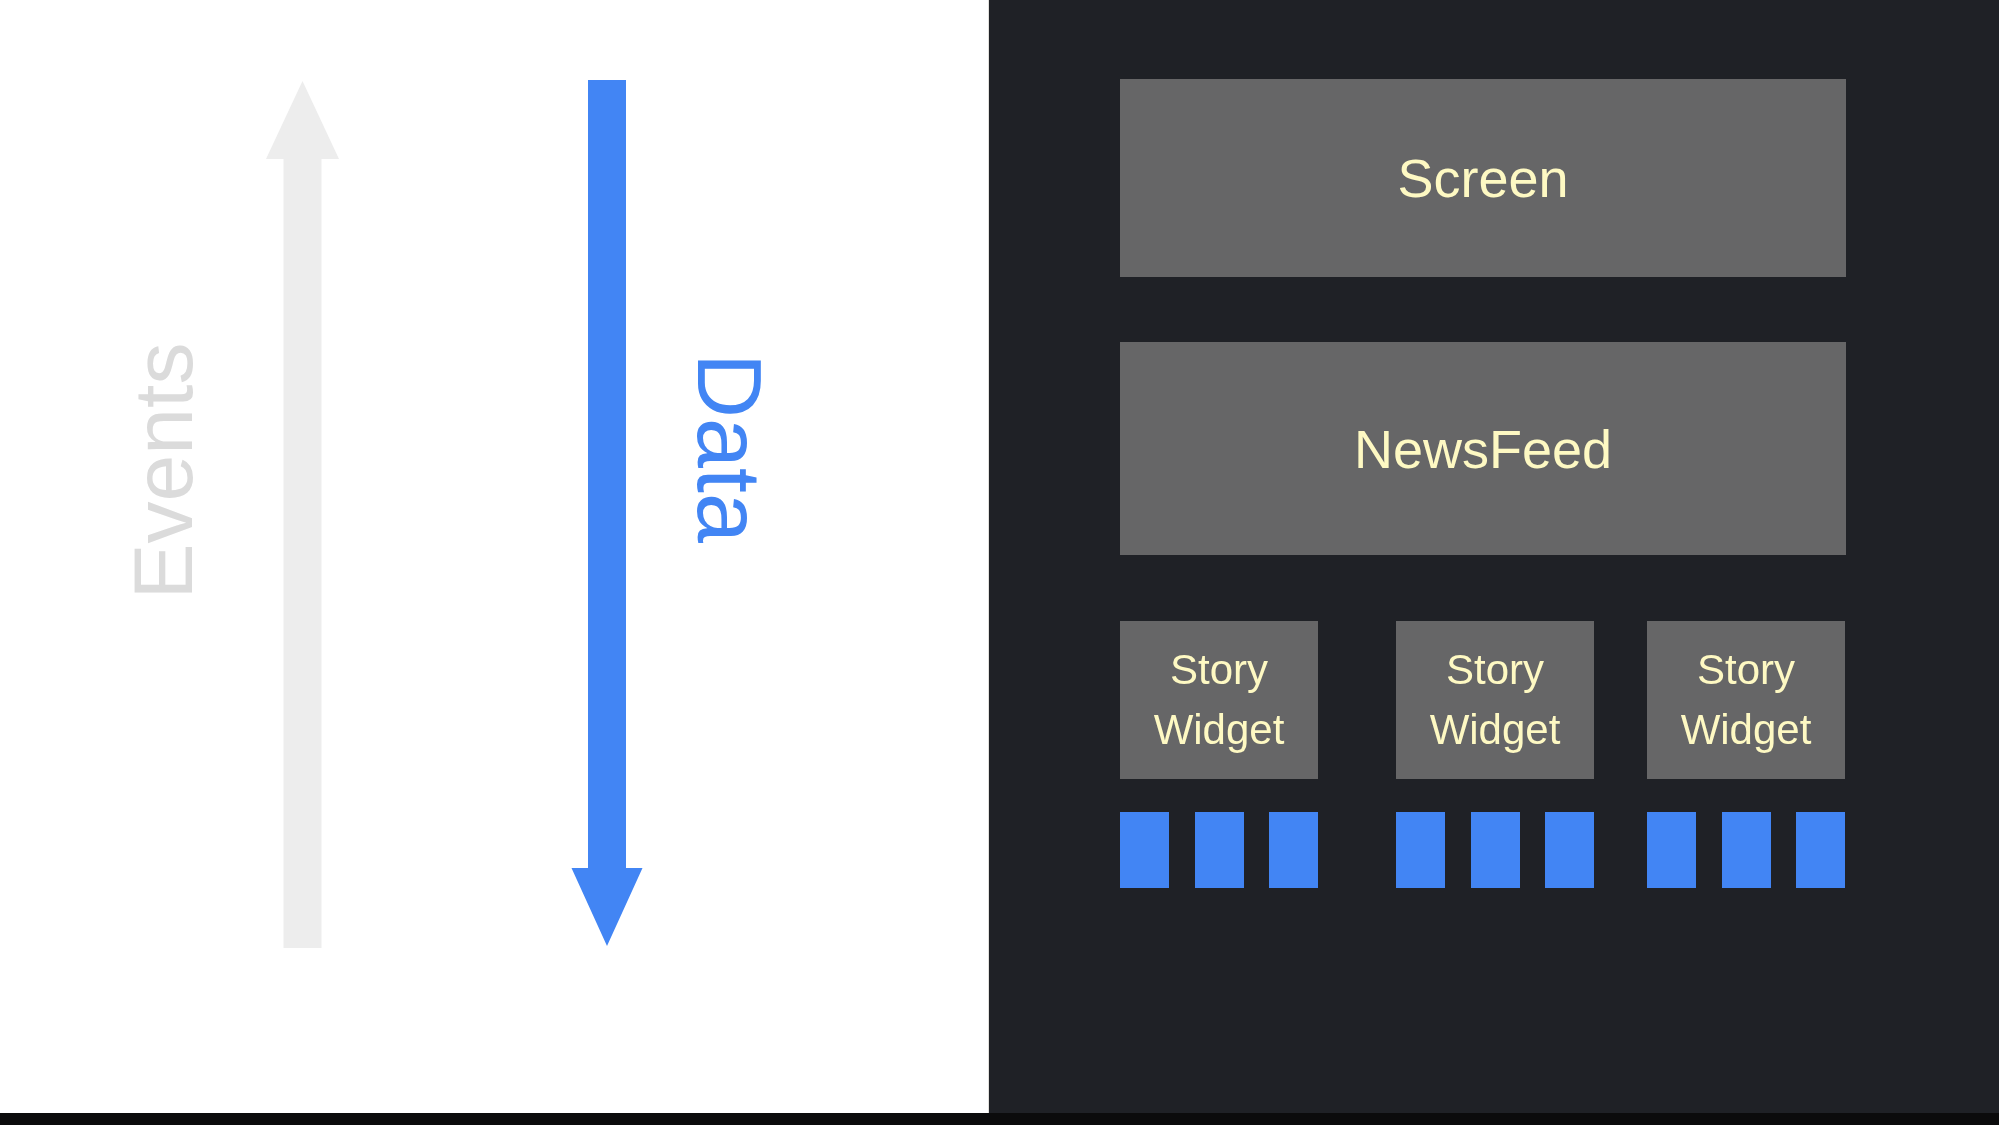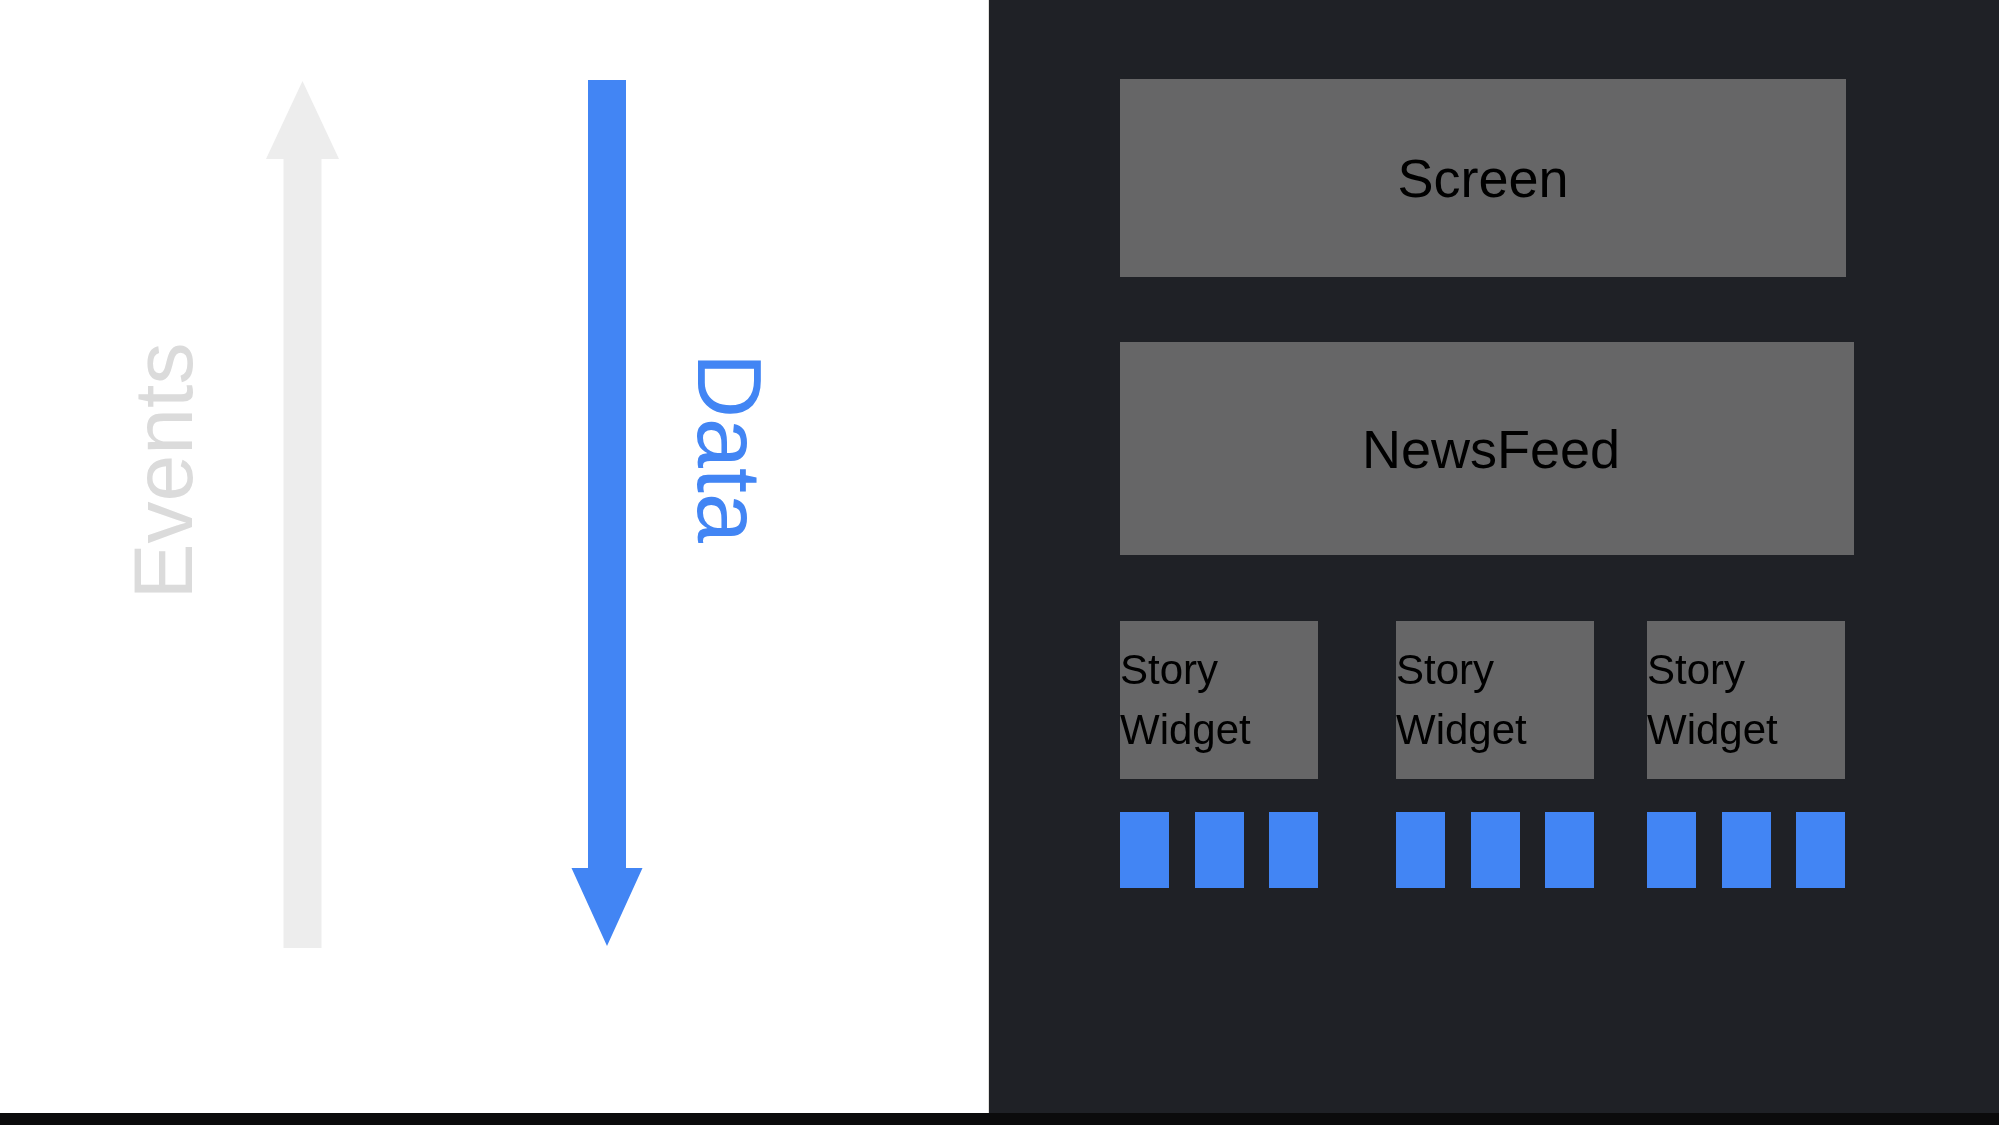--- a/index.html
+++ b/index.html
@@ -54,28 +54,28 @@
     position: absolute;
     left: 988px; top: 0;
     width: 2px; height: 1113px;
     background: #c8c6c0;
     opacity: 0.55;
   }
 
   .box {
     position: absolute;
     background: var(--widget-box-gray, #666667);
-    color: #000000;
+    color: #fef9c3;
     display: flex;
     align-items: center;
     justify-content: center;
-    text-align: left;
+    text-align: center;
   }
   .box-screen   { left: 131px; top:  79px; width: 726px; height: 198px; font-size: 54px; }
-  .box-newsfeed { left: 131px; top: 342px; width: 726px; height: 213px; font-size: 54px; padding-left: 8px; }
+  .box-newsfeed { left: 131px; top: 342px; width: 726px; height: 213px; font-size: 54px; }
 
   .story-group { position: absolute; top: 621px; width: 198px; }
   .story-group.g1 { left: 131px; }
   .story-group.g2 { left: 407px; }
   .story-group.g3 { left: 658px; }
 
   .story-group .box {
     position: relative;
     left: 0; top: 0;
     width: 198px; height: 158px;

